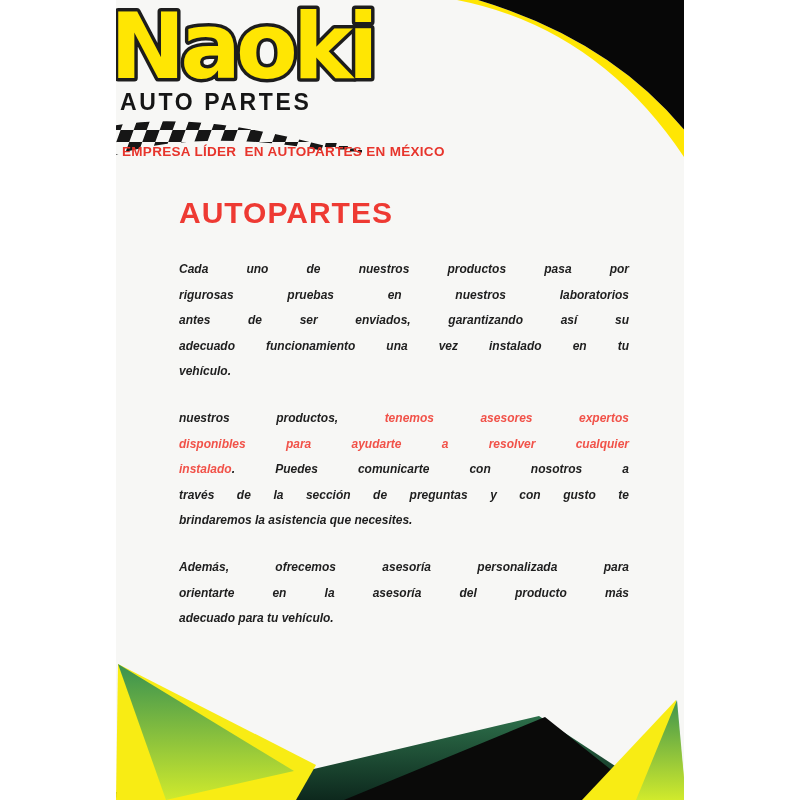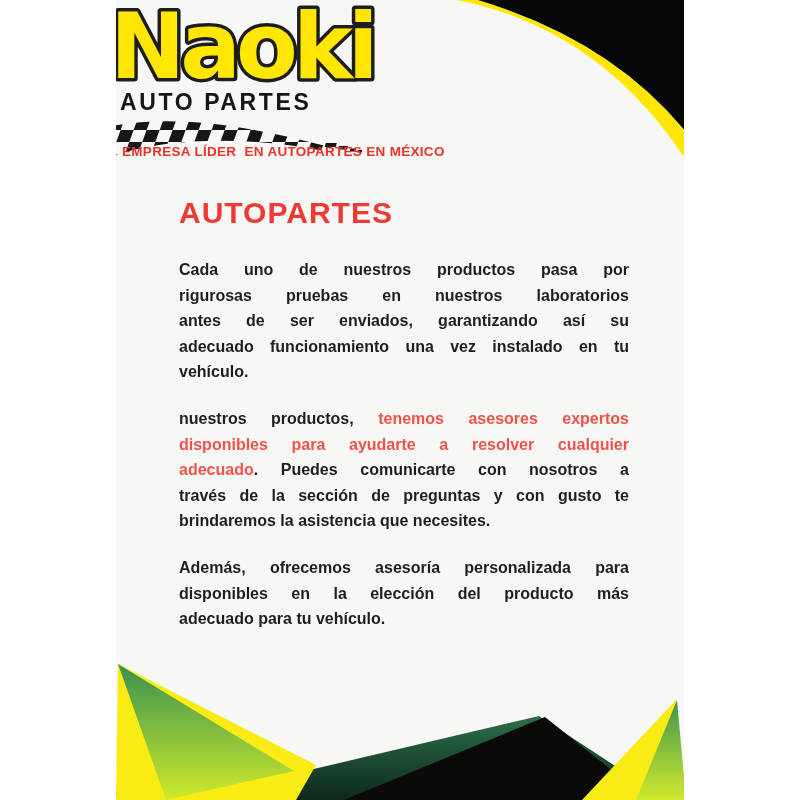--- a/index.html
+++ b/index.html
@@ -14,22 +14,22 @@
   .wordmark-svg{position:absolute;left:-8px;top:-4px;}
   .logo-sub{position:absolute;left:4px;top:89px;font-size:23px;font-weight:bold;
             letter-spacing:2.6px;color:#161616;white-space:nowrap;}
   .flag{position:absolute;left:-4px;top:118px;}
   .tagline{position:absolute;left:6px;top:144px;font-size:13.5px;font-weight:bold;
            letter-spacing:.3px;color:#e7352c;white-space:nowrap;}
   
   .content{position:absolute;left:63px;top:196px;width:450px;}
   .heading{margin:0 0 27px 0;font-size:30px;font-weight:bold;letter-spacing:1px;
            color:#ee3a33;}
-  .para{margin:0 0 21px 0;color:#1e1e1e;font-size:16px;font-weight:bold;
-        line-height:25.6px;}
+  .para{margin:0 0 21px 0;color:#1e1e1e;font-size:12px;font-weight:bold;
+        line-height:25.6px;font-style:italic;}
   .pline{text-align:justify;text-align-last:justify;white-space:normal;}
   .pline.last{text-align-last:left;}
   .red{color:#f15249;}
   
   .bottomdeco{position:absolute;left:0;bottom:0;}
 </style>
 </head>
 <body>
 
 <div class="canvas">
@@ -70,28 +70,28 @@
         <div class="pline">Cada uno de nuestros productos pasa por</div>
         <div class="pline">rigurosas pruebas en nuestros laboratorios</div>
         <div class="pline">antes de ser enviados, garantizando así su</div>
         <div class="pline">adecuado funcionamiento una vez instalado en tu</div>
         <div class="pline last">vehículo.</div>
       </div>
 
       <div class="para">
         <div class="pline"><span>nuestros productos, </span><span class="red">tenemos asesores expertos</span></div>
         <div class="pline red">disponibles para ayudarte a resolver cualquier</div>
-        <div class="pline"><span class="red">adecuado</span><span>. Puedes comunicarte con nosotros a</span></div>
+        <div class="pline"><span class="red">instalado</span><span>. Puedes comunicarte con nosotros a</span></div>
         <div class="pline">través de la sección de preguntas y con gusto te</div>
         <div class="pline last">brindaremos la asistencia que necesites.</div>
       </div>
 
       <div class="para">
         <div class="pline">Además, ofrecemos asesoría personalizada para</div>
-        <div class="pline">disponibles en la elección del producto más</div>
+        <div class="pline">orientarte en la asesoría del producto más</div>
         <div class="pline last">adecuado para tu vehículo.</div>
       </div>
     </div>
 
     <svg class="bottomdeco" width="570" height="145" viewBox="0 0 570 145">
       <defs>
         <linearGradient id="grn" x1="0" y1="0" x2="0" y2="1">
           <stop offset="0" stop-color="#2e8c53"></stop>
           <stop offset="1" stop-color="#cdea2e"></stop>
         </linearGradient>

